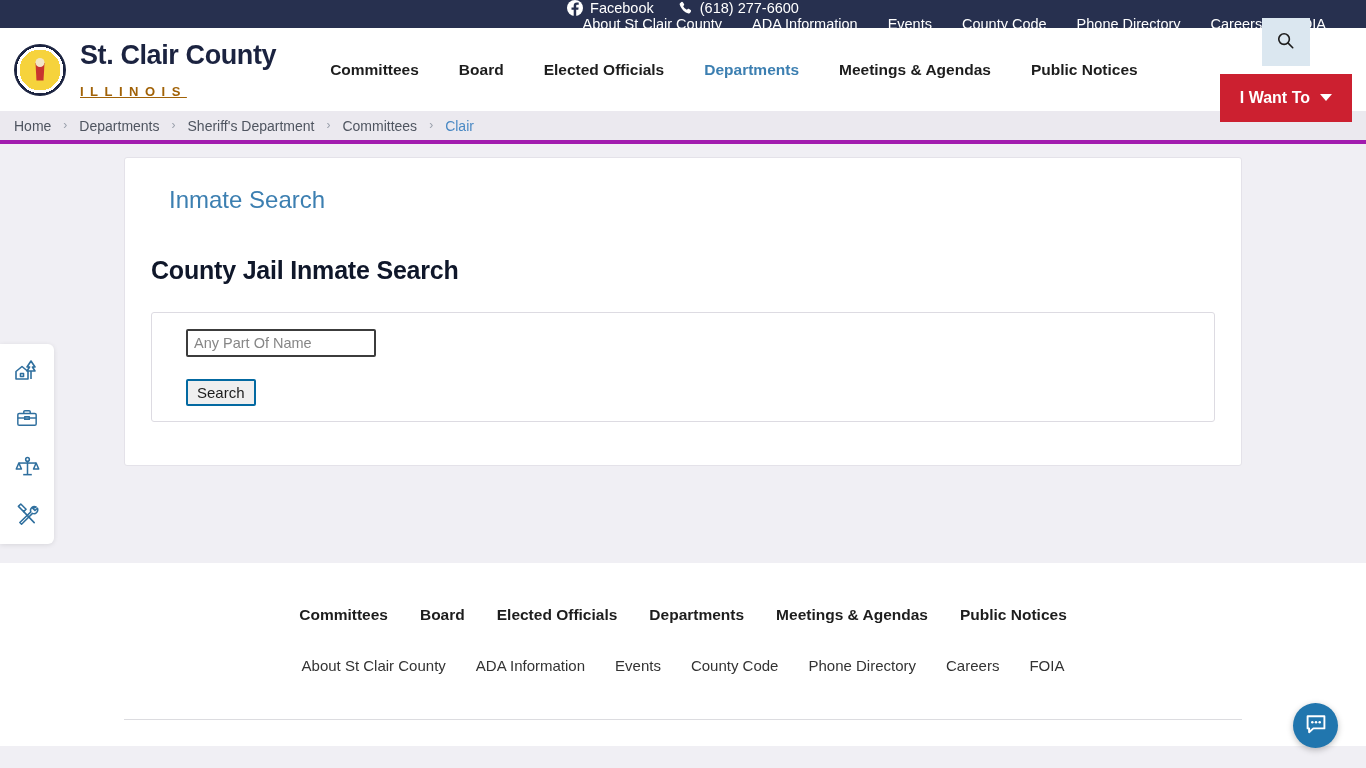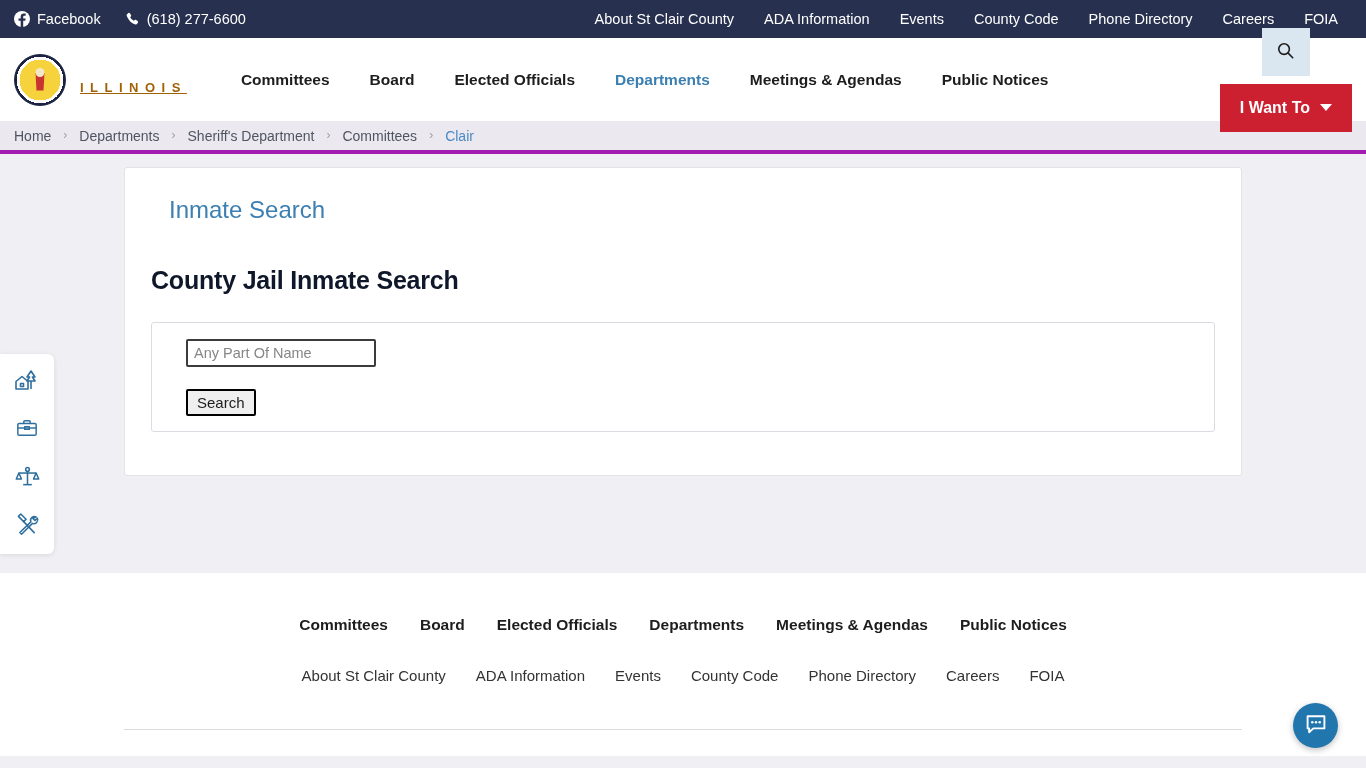--- a/index.html
+++ b/index.html
@@ -5,27 +5,28 @@
   * { box-sizing: border-box; margin: 0; padding: 0; }
   html, body {
     width: 1366px; height: 768px;
     font-family: "Liberation Sans", sans-serif;
     background: #f0eff4;
     overflow: hidden;
   }
 
   
   .topbar {
-    height: 38px;
+    height: 28px;
     background: #27304f;
     display: flex;
     align-items: center;
-    padding: 0 14px;
+    padding: 0 26px;
     color: #ffffff;
     font-size: 14.5px;
+    flex-direction: column;
   }
   .topbar-left { display: flex; align-items: center; gap: 24px; }
   .topbar-right {
     margin-left: auto;
     display: flex; align-items: center; gap: 30px;
     padding-right: 14px;
   }
   .top-link {
     color: #ffffff; text-decoration: none; white-space: nowrap;
     display: flex; align-items: center; gap: 7px;
@@ -148,21 +149,21 @@
   .name-input {
     width: 190px; height: 28px;
     border: 2px solid #3c3c3c; border-radius: 2px;
     padding: 2px 6px; font-size: 14.5px;
     font-family: "Liberation Sans", sans-serif;
     color: #1d1d1d; background: #ffffff;
   }
   .name-input::placeholder { color: #868686; }
   .search-submit {
     margin-top: 22px; display: block;
-    background: #efefef; border: 2px solid #000000; border-radius: 2px;
+    background: #efefef; border: 2px solid #0369a1; border-radius: 2px;
     font-size: 15px; font-family: "Liberation Sans", sans-serif;
     color: #1d1d1d; padding: 3px 9px; cursor: pointer;
   }
 
   
   .footer { background: #ffffff; height: 183px; position: relative; }
   .footer-row {
     display: flex; justify-content: center; align-items: center;
     gap: 32px;
   }
@@ -220,20 +221,21 @@
     <a class="top-link" href="#">Phone Directory</a>
     <a class="top-link" href="#">Careers</a>
     <a class="top-link" href="#">FOIA</a>
   </div>
 </div>
 
 <div class="header">
   <a class="brand" href="#">
     <span class="seal"></span>
     <span class="brand-text">
+      <span class="brand-name">St. Clair County</span>
       <span class="brand-sub">ILLINOIS</span>
     </span>
   </a>
 
   <nav class="mainnav">
     <a class="nav-link" href="#">Committees</a>
     <a class="nav-link" href="#">Board</a>
     <a class="nav-link" href="#">Elected Officials</a>
     <a class="nav-link active" href="#">Departments</a>
     <a class="nav-link" href="#">Meetings &amp; Agendas</a>

